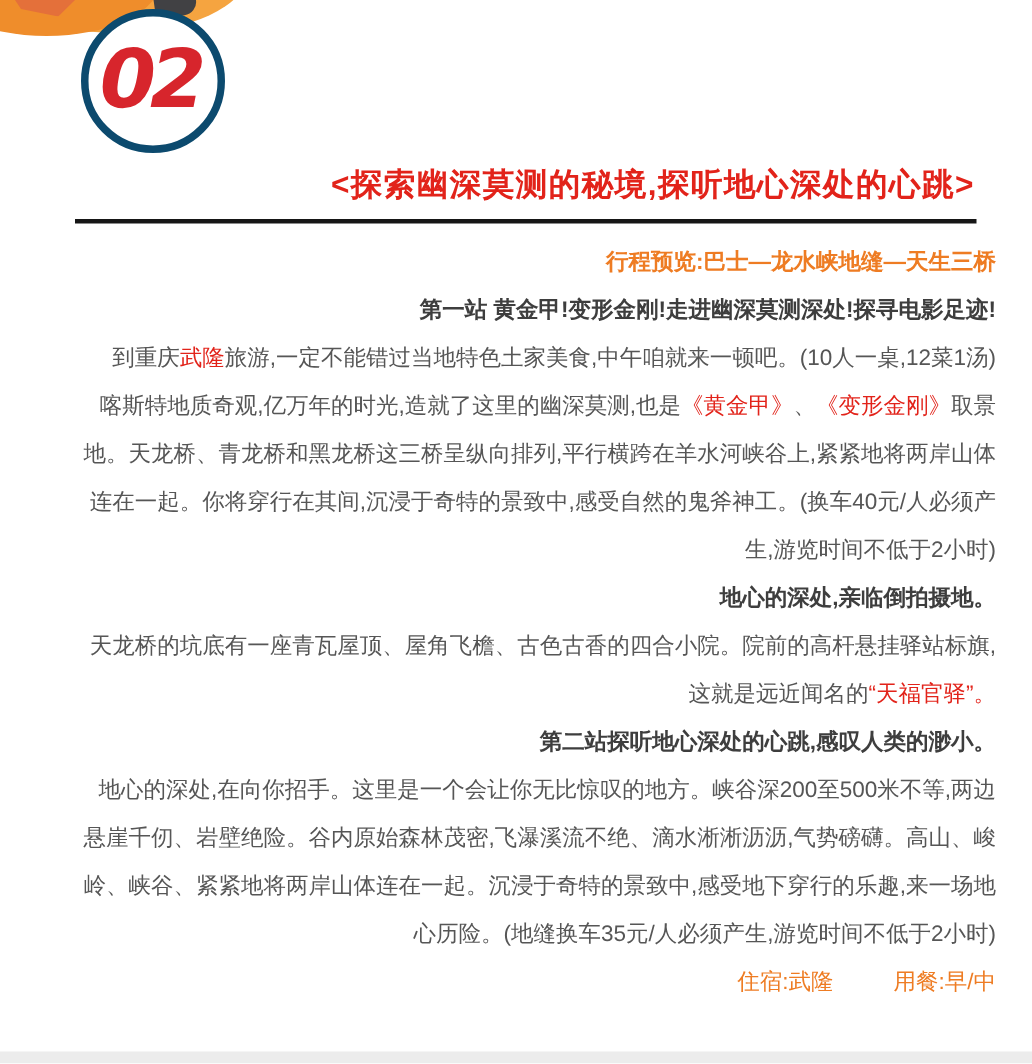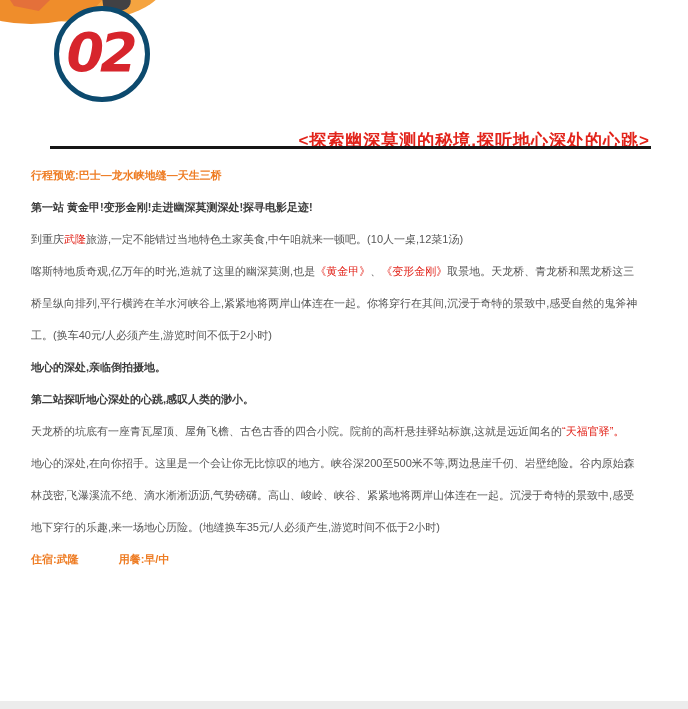--- a/index.html
+++ b/index.html
@@ -33,39 +33,39 @@
     display:flex;align-items:center;justify-content:center;
   }
   .badge-number{
     font-family:"DejaVu Sans",sans-serif;
     font-weight:bold;font-style:italic;
     font-size:54px;color:#d7252c;letter-spacing:-4px;
     transform:translate(-2px,-2px);
   }
   
   .tagline{
-    position:absolute;top:129px;left:40px;right:38px;
-    text-align:right;font-size:17px;font-weight:bold;color:#e2231a;
+    position:absolute;top:109px;left:40px;right:38px;
+    text-align:right;font-size:21px;font-weight:bold;color:#e2231a;
     letter-spacing:1px;
   }
   .divider{
     position:absolute;top:146px;left:50px;width:601px;height:3px;
     background:#161616;
   }
   
   .content{
-    position:absolute;top:159px;left:31px;width:612px;
-    font-size:11px;line-height:32px;color:#565656;
+    position:absolute;top:159px;left:52px;width:612px;
+    font-size:15px;line-height:32px;color:#565656;text-align:right;
   }
   .content p{margin:0;}
   .itinerary{color:#ee7c23;font-weight:bold;}
   .blk.heading{color:#3e3e3e;font-weight:bold;}
   .blk.body{color:#565656;}
   .red{color:#e2231a;}
-  .footer-line{color:#ee7c23;font-weight:bold;}
+  .footer-line{color:#ee7c23;font-weight:normal;}
   .footer-line .lodging{margin-right:40px;}
   
   .bottom-bar{
     position:absolute;left:0;right:0;bottom:0;height:8px;background:#ececec;
   }
 </style>
 </head>
 <body>
 
 <div class="deco">
@@ -82,22 +82,22 @@
 
 <div class="divider"></div>
 
 <div class="content">
   <p class="itinerary">行程预览:巴士—龙水峡地缝—天生三桥</p>
   <div>
       <p class="blk heading"><span>第一站 黄金甲!变形金刚!走进幽深莫测深处!探寻电影足迹!</span></p>
       <p class="blk body"><span>到重庆</span><span class="red">武隆</span><span>旅游,一定不能错过当地特色土家美食,中午咱就来一顿吧。(10人一桌,12菜1汤)</span></p>
       <p class="blk body"><span>喀斯特地质奇观,亿万年的时光,造就了这里的幽深莫测,也是</span><span class="red">《黄金甲》</span><span>、</span><span class="red">《变形金刚》</span><span>取景地。天龙桥、青龙桥和黑龙桥这三桥呈纵向排列,平行横跨在羊水河峡谷上,紧紧地将两岸山体连在一起。你将穿行在其间,沉浸于奇特的景致中,感受自然的鬼斧神工。(换车40元/人必须产生,游览时间不低于2小时)</span></p>
       <p class="blk heading"><span>地心的深处,亲临倒拍摄地。</span></p>
+      <p class="blk body"><span>天龙桥的坑底有一座青瓦屋顶、屋角飞檐、古色古香的四合小院。院前的高杆悬挂驿站标旗,这就是远近闻名的</span><span class="red">“天福官驿”。</span></p>
       <p class="blk heading"><span>第二站探听地心深处的心跳,感叹人类的渺小。</span></p>
-      <p class="blk body"><span>天龙桥的坑底有一座青瓦屋顶、屋角飞檐、古色古香的四合小院。院前的高杆悬挂驿站标旗,这就是远近闻名的</span><span class="red">“天福官驿”。</span></p>
       <p class="blk body"><span>地心的深处,在向你招手。这里是一个会让你无比惊叹的地方。峡谷深200至500米不等,两边悬崖千仞、岩壁绝险。谷内原始森林茂密,飞瀑溪流不绝、滴水淅淅沥沥,气势磅礴。高山、峻岭、峡谷、紧紧地将两岸山体连在一起。沉浸于奇特的景致中,感受地下穿行的乐趣,来一场地心历险。(地缝换车35元/人必须产生,游览时间不低于2小时)</span></p>
     </div>
   <p class="footer-line">
     <span class="lodging">住宿:武隆</span><span>用餐:早/中</span>
   </p>
 </div>
 
 <div class="bottom-bar"></div>
 
 </body></html>

